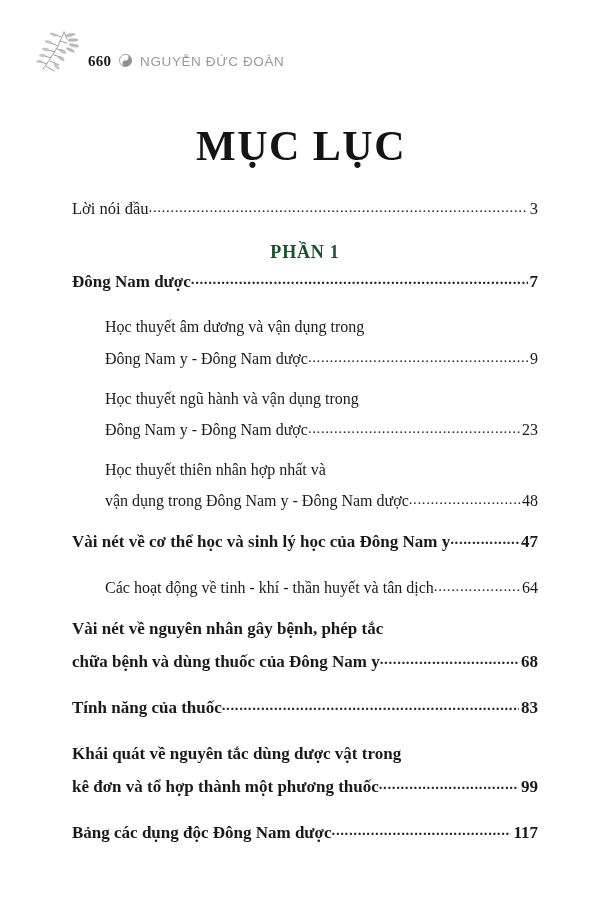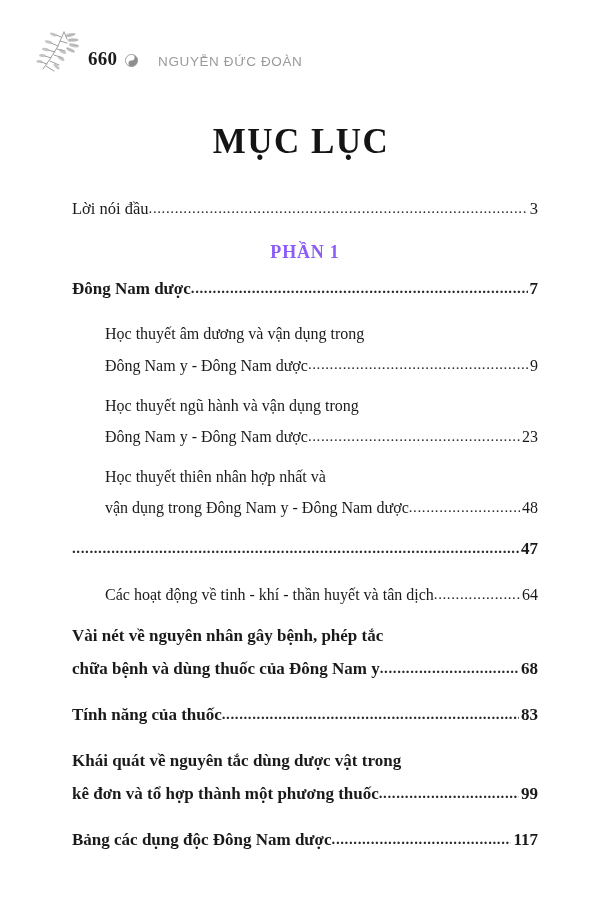--- a/index.html
+++ b/index.html
@@ -36,52 +36,52 @@
     width: 50px;
     height: 50px;
     display: block;
     flex: 0 0 auto;
     opacity: 0.85;
   }
   .sprig-icon svg { display: block; }
   .header-page-num {
     font-family: "Liberation Serif", "DejaVu Serif", serif;
     font-weight: bold;
-    font-size: 19px;
+    font-size: 15px;
     color: #1a1a1a;
     margin-left: 4px;
     margin-bottom: 6px;
     letter-spacing: 0.2px;
   }
   .yin-yang-icon {
     width: 13px;
     height: 13px;
     margin-left: 8px;
     margin-bottom: 9px;
     flex: 0 0 auto;
   }
   .yin-yang-icon svg { display: block; }
   .header-author {
     font-family: "Liberation Sans", "DejaVu Sans", sans-serif;
     font-size: 13.5px;
     color: #9a9a9a;
-    margin-left: 20px;
+    margin-left: 8px;
     margin-bottom: 7px;
     letter-spacing: 0.6px;
     white-space: nowrap;
   }
 
   
   .doc-title {
     position: absolute;
     left: 0;
     top: 122px;
     width: 602px;
     text-align: center;
-    font-size: 35px;
+    font-size: 42px;
     font-weight: bold;
     letter-spacing: 1.5px;
     color: #141414;
   }
 
   
   .toc {
     position: absolute;
     left: 72px;
     top: 193px;
@@ -89,21 +89,21 @@
   }
 
   .toc-entry {
     margin: 0;
     padding: 0;
   }
 
   
   .line {
     display: flex;
-    align-items: center;
+    align-items: flex-start;
     width: 100%;
     font-size: 16.5px;
     line-height: 1.95;
     white-space: nowrap;
   }
   .line .txt {
     flex: 0 0 auto;
   }
   .line .leader {
     flex: 1 1 auto;
@@ -140,22 +140,22 @@
     font-weight: normal;
     font-size: 16px;
   }
 
   
   .part-heading {
     text-align: center;
     font-weight: bold;
     font-size: 18px;
     letter-spacing: 0.8px;
-    margin: 17px 0 9px 0;
-    color: #8b5cf6;
+    margin: 17px 0 2px 0;
+    color: #14532d;
   }
 
   .gap-sm { height: 9px; }
   .gap-md { height: 13px; }
 </style>
 </head>
 <body>
 
 <div class="page-header">
   <div class="header-inner">
@@ -263,20 +263,21 @@
         </div>
         <div class="line">
           <span class="txt">vận dụng trong Đông Nam y -  Đông Nam dược</span>
           <span class="leader">..........................................................................................................................................</span>
           <span class="pg">48</span>
         </div>
       </div>
       <div class="gap-sm"></div>
       <div class="toc-entry lvl1">
         <div class="line">
+          <span class="txt">Vài nét về cơ thể học và sinh lý học của Đông Nam y</span>
           <span class="leader">..........................................................................................................................................</span>
           <span class="pg">47</span>
         </div>
       </div>
       <div class="gap-md"></div>
       <div class="toc-entry lvl2">
         <div class="line">
           <span class="txt">Các hoạt động về tinh - khí - thần huyết và tân dịch</span>
           <span class="leader">..........................................................................................................................................</span>
           <span class="pg">64</span>

